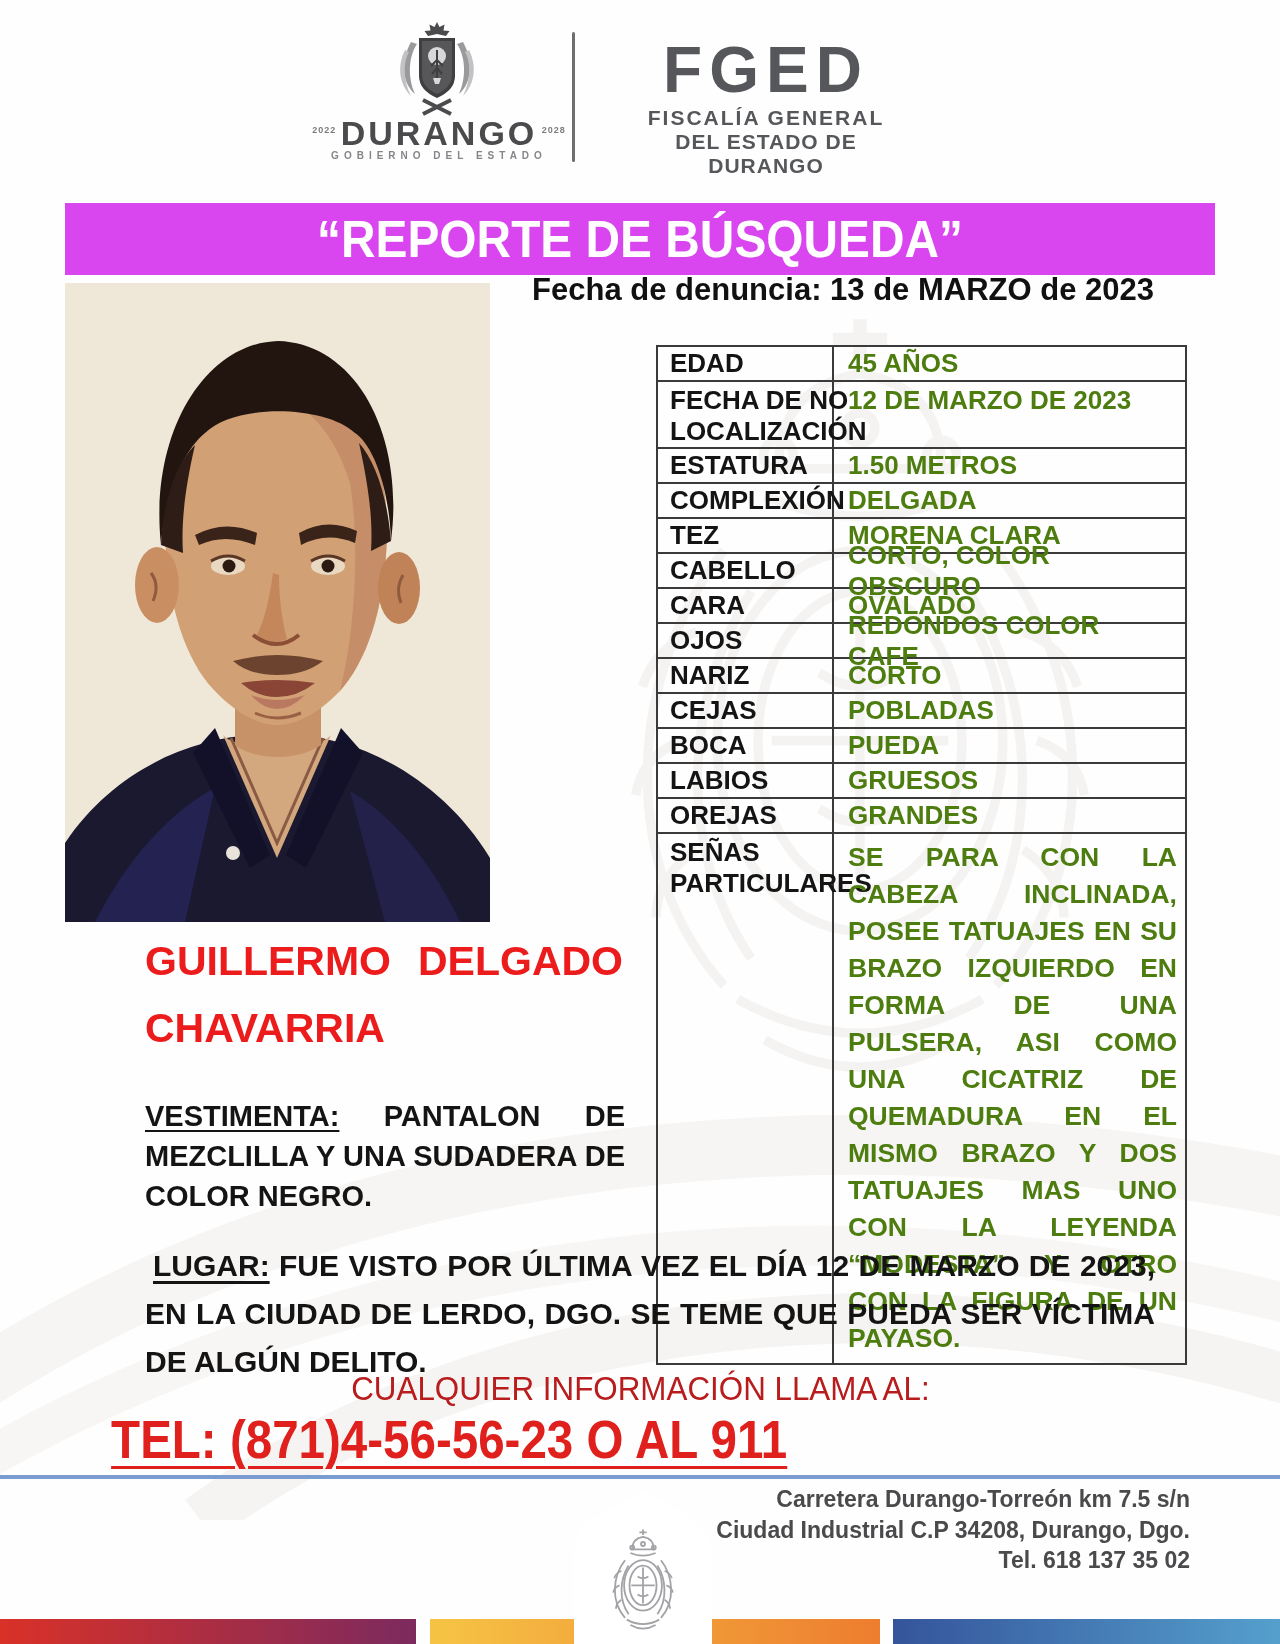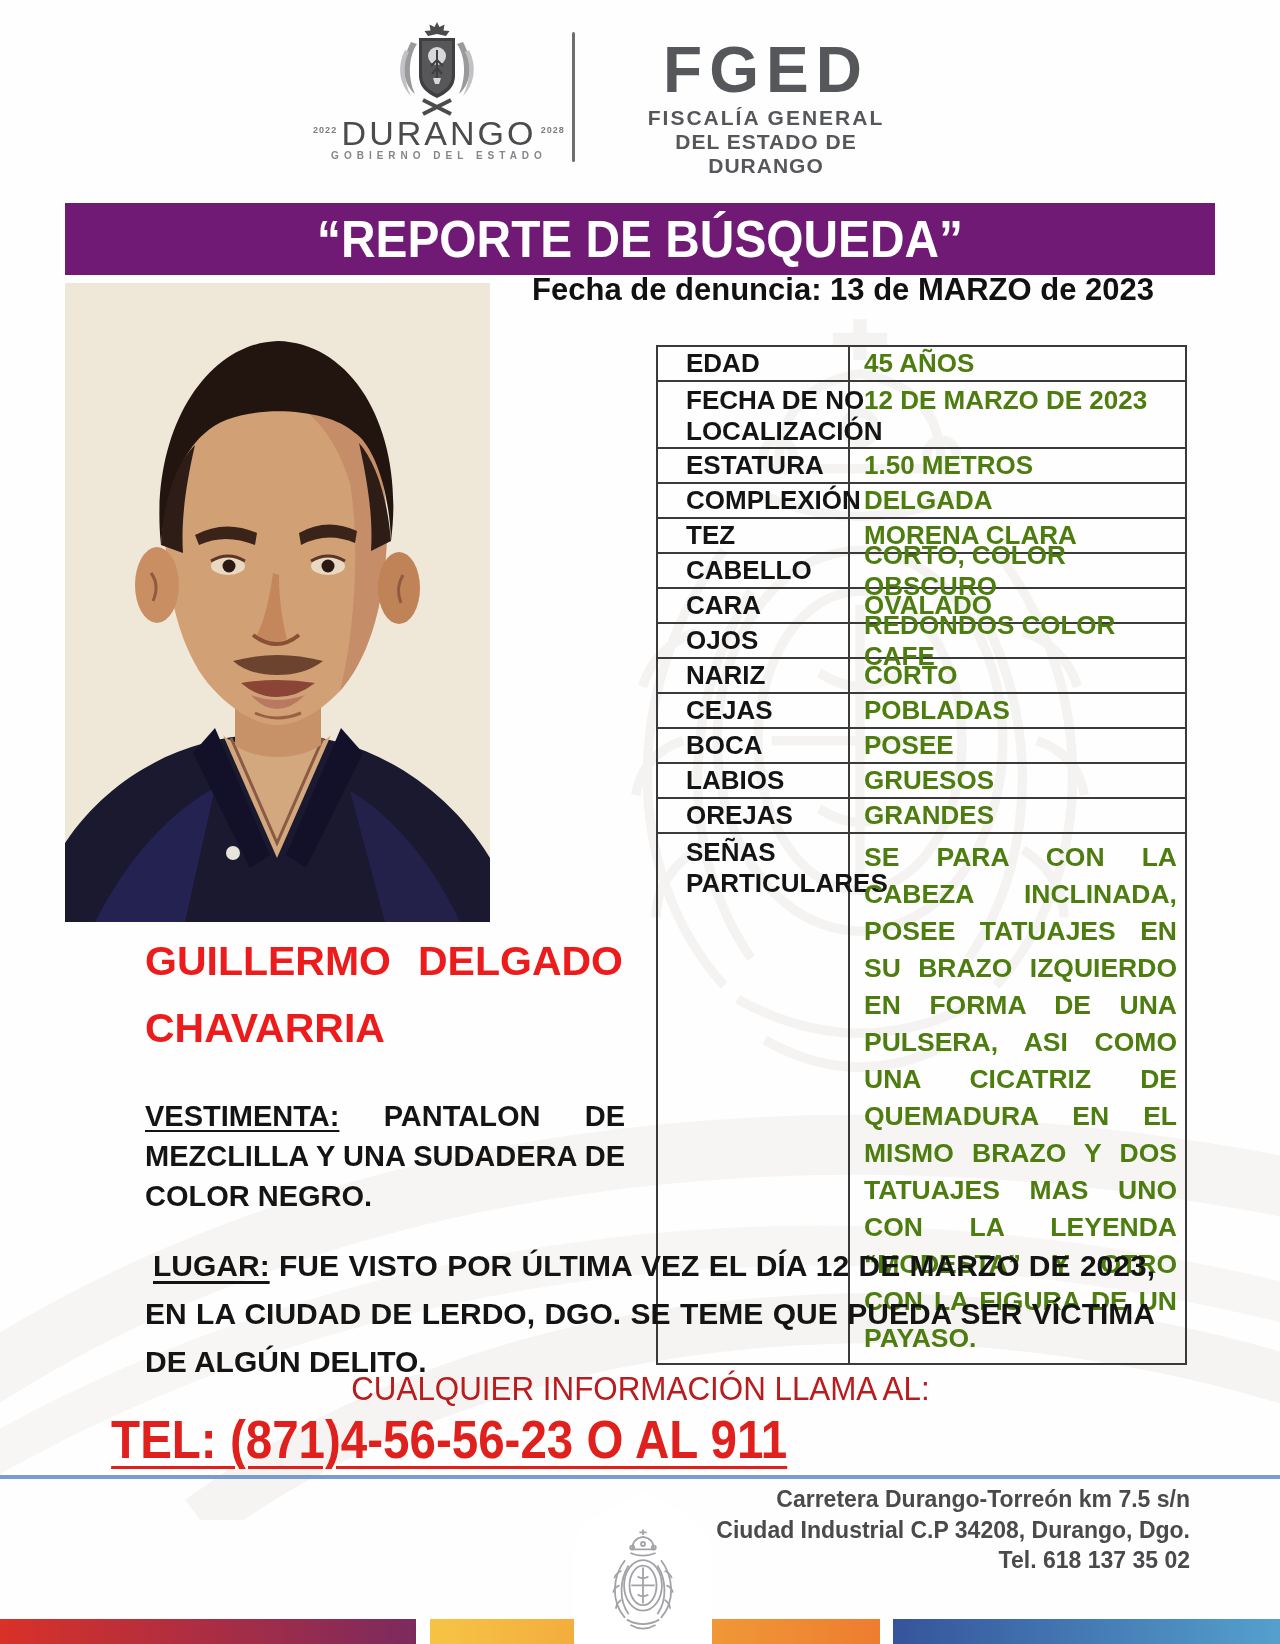--- a/index.html
+++ b/index.html
@@ -7,41 +7,41 @@
   body { font-family:"Liberation Sans", sans-serif; background:#ffffff; }
   .page { position:relative; width:1280px; height:1644px; background:#fefefe; overflow:hidden; }
 
   
   .watermark { position:absolute; left:520px; top:290px; width:680px; height:820px; opacity:0.08; z-index:0; }
   .swooshes { position:absolute; left:0; top:780px; width:1280px; height:740px; opacity:0.5; z-index:0; }
 
   
   .hdr-crest { position:absolute; left:393px; top:20px; width:88px; height:98px; z-index:2; }
   .durango-word { position:absolute; left:308px; top:114px; width:262px; text-align:center; color:#4b4b4d; z-index:2; }
-  .durango-word .big { font-size:34px; font-weight:normal; letter-spacing:3px; }
+  .durango-word .big { font-size:34px; font-weight:bold; letter-spacing:3px; }
   .durango-word .yr { font-size:9px; font-weight:bold; letter-spacing:1px; vertical-align:12px; color:#7c7c7e; }
   .durango-sub { position:absolute; left:308px; top:150px; width:262px; text-align:center; font-size:10px; letter-spacing:5px; color:#85858a; font-weight:bold; z-index:2; }
   .hdr-divider { position:absolute; left:572px; top:32px; width:3px; height:130px; background:#6e6e71; border-radius:2px; z-index:2; }
   .fged { position:absolute; left:618px; top:36px; width:296px; text-align:center; color:#56575a; z-index:2; }
   .fged .acr { font-size:64px; font-weight:bold; letter-spacing:7px; line-height:68px; }
   .fged .l1 { font-size:21px; font-weight:bold; letter-spacing:2px; margin-top:2px; }
   .fged .l2 { font-size:21px; font-weight:bold; letter-spacing:1px; }
 
   
-  .banner { position:absolute; left:65px; top:203px; width:1150px; height:72px; background:#701a75; display:flex; align-items:center; justify-content:center; z-index:2; }
+  .banner { position:absolute; left:65px; top:203px; width:1150px; height:72px; background:#d946ef; display:flex; align-items:center; justify-content:center; z-index:2; }
   .banner span { color:#ffffff; font-size:52px; font-weight:bold; letter-spacing:0px; display:inline-block; transform:scaleX(0.92); white-space:nowrap; }
   .fecha { position:absolute; right:126px; top:272px; font-size:31px; font-weight:bold; color:#111111; z-index:2; white-space:nowrap; }
 
   
   .photo { position:absolute; left:65px; top:283px; width:425px; height:639px; background:#efe8d8; z-index:2; }
   .photo svg { display:block; width:100%; height:100%; }
 
   
   .tbl { position:absolute; left:656px; top:345px; width:531px; border:2px solid #3a3a3a; z-index:2; }
-  .trow { display:flex; border-bottom:2px solid #3a3a3a;padding-left:16px; }
+  .trow { display:flex; border-bottom:2px solid #3a3a3a; }
   .trow:last-child { border-bottom:none; }
   .tlabel { width:176px; border-right:2px solid #3a3a3a; padding:2px 6px 2px 12px; font-weight:bold; color:#141414; font-size:26px; display:flex; align-items:center; line-height:31px; }
   .tvalue { flex:1; padding:2px 8px 2px 14px; font-weight:bold; color:#4d7c0f; font-size:26px; display:flex; align-items:center; line-height:31px; }
   .trow.std { height:35px; }
   .trow.tall { height:67px; }
   .trow.tall .tlabel, .trow.tall .tvalue, .trow.senas .tlabel, .trow.senas .tvalue { align-items:flex-start; padding-top:3px; }
   .trow.senas .tvalue { display:block; text-align:justify; line-height:37px; font-size:26.5px; padding-top:5px; padding-bottom:6px; }
 
   
   .name { position:absolute; left:145px; top:936px; width:478px; color:#ed1c1c; font-weight:bold; font-size:41px; z-index:2; }
@@ -234,21 +234,21 @@
         <div class="trow std">
           <div class="tlabel">NARIZ</div>
           <div class="tvalue">CORTO</div>
         </div>
         <div class="trow std">
           <div class="tlabel">CEJAS</div>
           <div class="tvalue">POBLADAS</div>
         </div>
         <div class="trow std">
           <div class="tlabel">BOCA</div>
-          <div class="tvalue">POSEE</div>
+          <div class="tvalue">PUEDA</div>
         </div>
         <div class="trow std">
           <div class="tlabel">LABIOS</div>
           <div class="tvalue">GRUESOS</div>
         </div>
         <div class="trow std">
           <div class="tlabel">OREJAS</div>
           <div class="tvalue">GRANDES</div>
         </div>
         <div class="trow senas">

